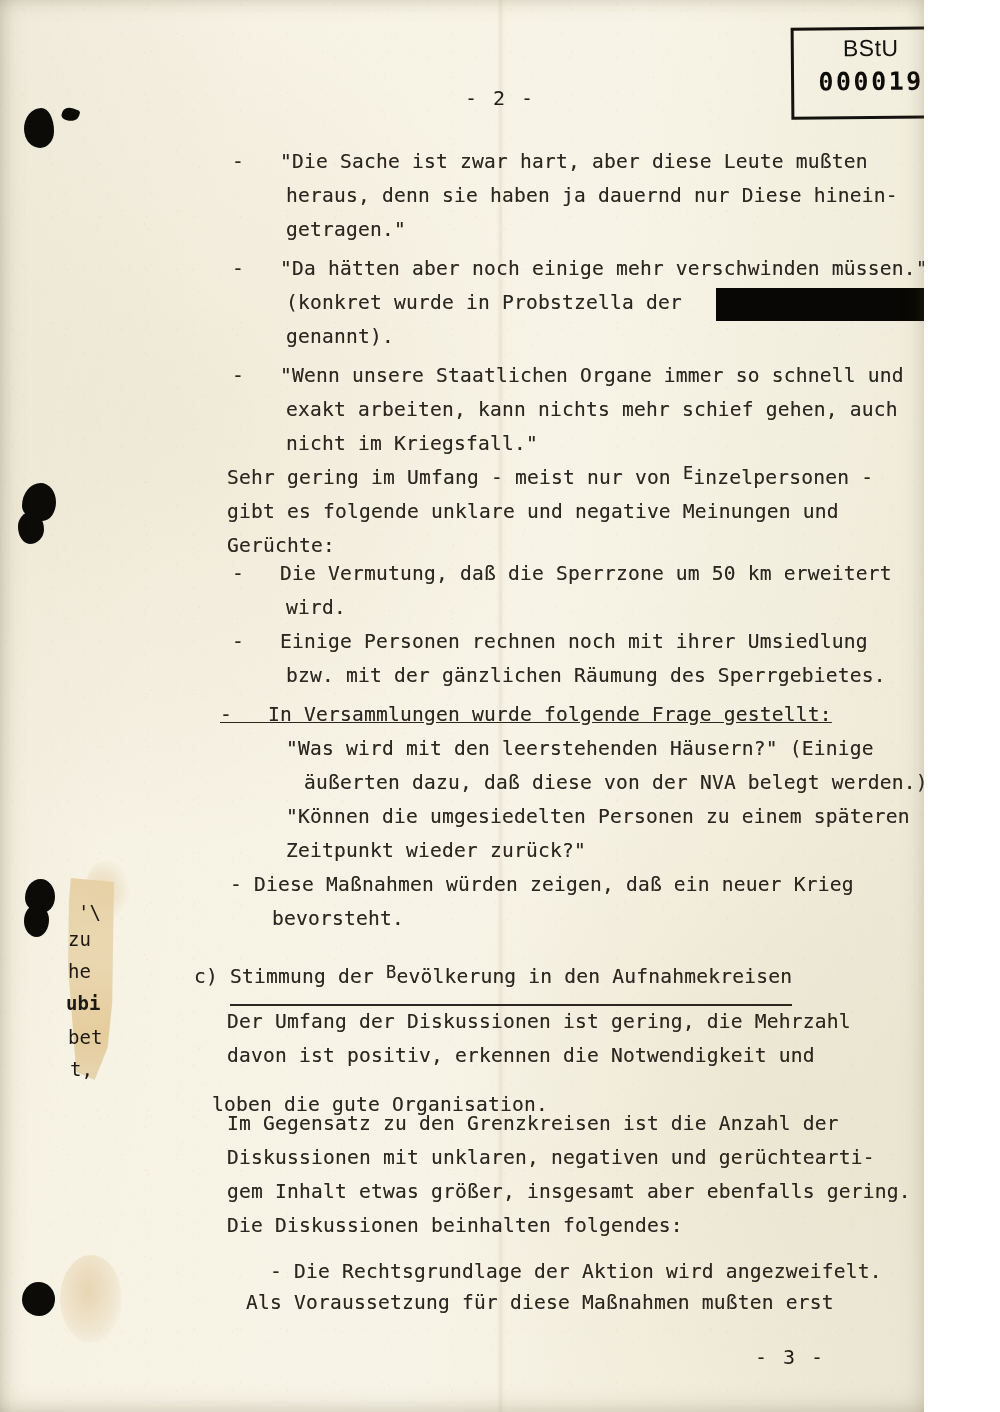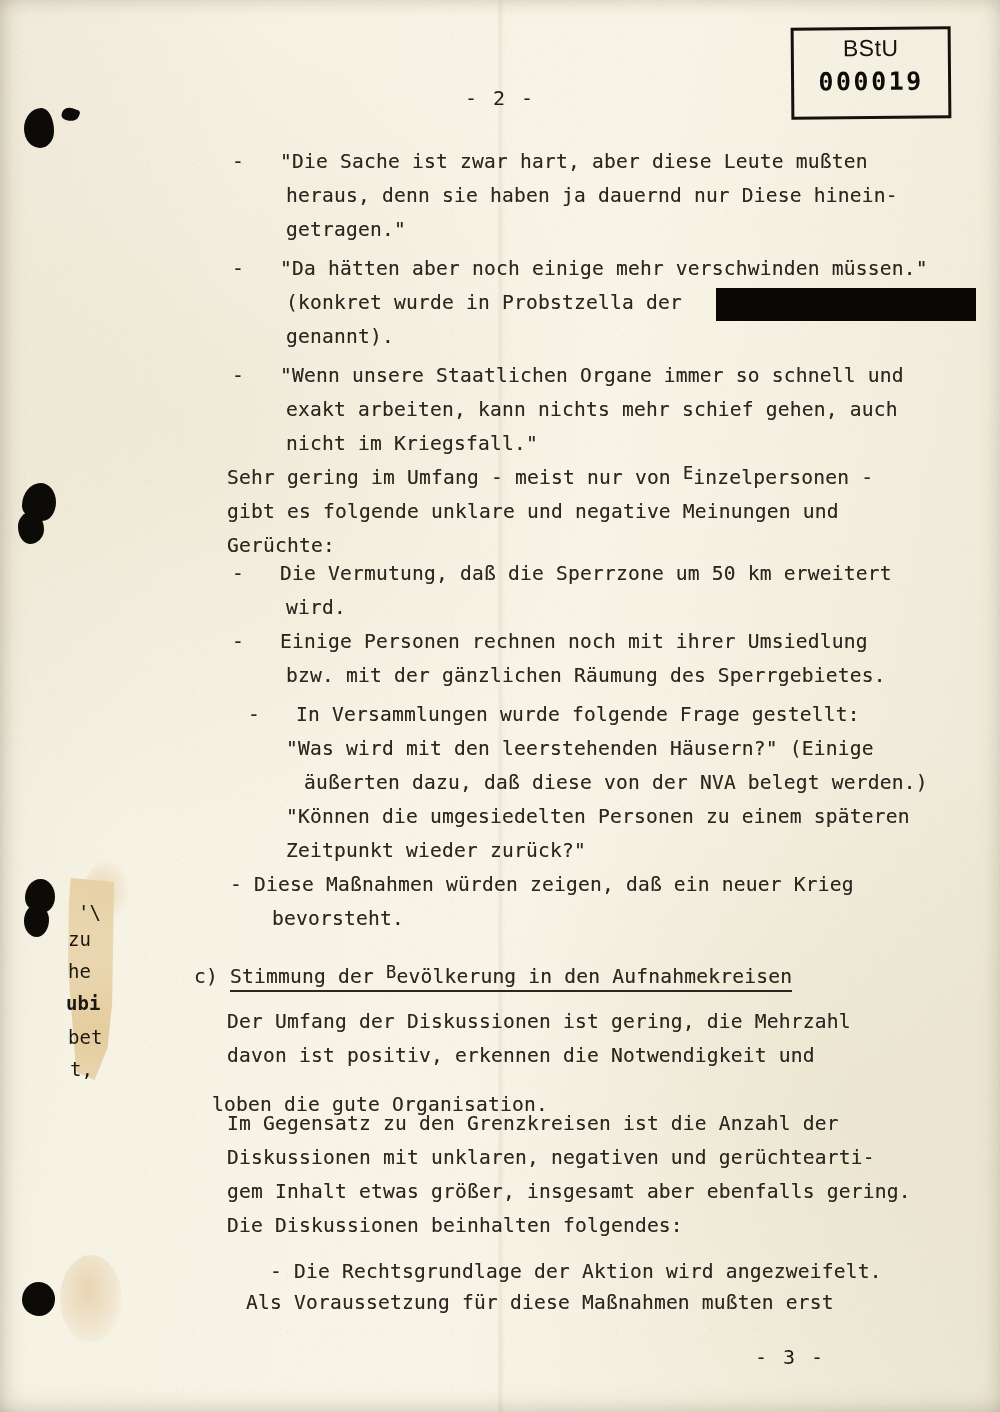--- a/index.html
+++ b/index.html
@@ -4,21 +4,21 @@
 <title>Scanned Document Page</title>
 <style>
   html, body {
     margin: 0;
     padding: 0;
     background: #ffffff;
   }
 
   .page {
     position: relative;
-    width: 1000px;
+    width: 924px;
     height: 1412px;
     overflow: hidden;
     background:
       radial-gradient(ellipse 70% 50% at 18% 30%, rgba(226,218,190,0.35) 0%, rgba(226,218,190,0) 60%),
       radial-gradient(ellipse 60% 40% at 85% 78%, rgba(224,215,186,0.30) 0%, rgba(224,215,186,0) 65%),
       linear-gradient(100deg, #efeada 0%, #f6f2e4 22%, #f7f4e7 55%, #f2eedd 78%, #ebe6d4 100%);
     font-family: "DejaVu Sans Mono", "Liberation Mono", monospace;
     color: #232018;
     -webkit-font-smoothing: antialiased;
   }
@@ -137,21 +137,21 @@
     text-shadow: 0 0 0.6px rgba(40,36,28,0.45);
   }
   .sup {
     display: inline-block;
     position: relative;
     top: -5px;
     font-size: 17px;
   }
   .ul-head {
     border-bottom: 2px solid #2b2720;
-    padding-bottom: 2px;
+    padding-bottom: 16px;
   }
 
   
   .redaction {
     position: absolute;
     left: 716px;
     top: 288px;
     width: 260px;
     height: 33px;
     background: #080705;
@@ -263,21 +263,21 @@
     <div class="ln" style="left:227px; top:468px;"><span>Sehr gering im Umfang - meist nur von </span><span class="sup">E</span><span>inzelpersonen -</span></div>
     <div class="ln" style="left:227px; top:502px;">gibt es folgende unklare und negative Meinungen und</div>
     <div class="ln" style="left:227px; top:536px;">Gerüchte:</div>
 
     <div class="ln" style="left:232px; top:564px;">-   Die Vermutung, daß die Sperrzone um 50 km erweitert</div>
     <div class="ln" style="left:286px; top:598px;">wird.</div>
 
     <div class="ln" style="left:232px; top:632px;">-   Einige Personen rechnen noch mit ihrer Umsiedlung</div>
     <div class="ln" style="left:286px; top:666px;">bzw. mit der gänzlichen Räumung des Sperrgebietes.</div>
 
-    <div class="ln" style="left:248px; top:705px;">-   In Versammlungen wurde folgende Frage gestellt:</div>
+    <div class="ln" style="left:220px; top:705px;text-decoration:underline;">-   In Versammlungen wurde folgende Frage gestellt:</div>
     <div class="ln" style="left:286px; top:739px;">"Was wird mit den leerstehenden Häusern?" (Einige</div>
     <div class="ln" style="left:304px; top:773px;">äußerten dazu, daß diese von der NVA belegt werden.)</div>
     <div class="ln" style="left:286px; top:807px;">"Können die umgesiedelten Personen zu einem späteren</div>
     <div class="ln" style="left:286px; top:841px;">Zeitpunkt wieder zurück?"</div>
 
     <div class="ln" style="left:230px; top:875px;">- Diese Maßnahmen würden zeigen, daß ein neuer Krieg</div>
     <div class="ln" style="left:272px; top:909px;">bevorsteht.</div>
 
     <div class="ln" style="left:194px; top:967px;"><span>c) </span><span class="ul-head"><span>Stimmung der </span><span class="sup">B</span><span>evölkerung in den Aufnahmekreisen</span></span></div>
 

